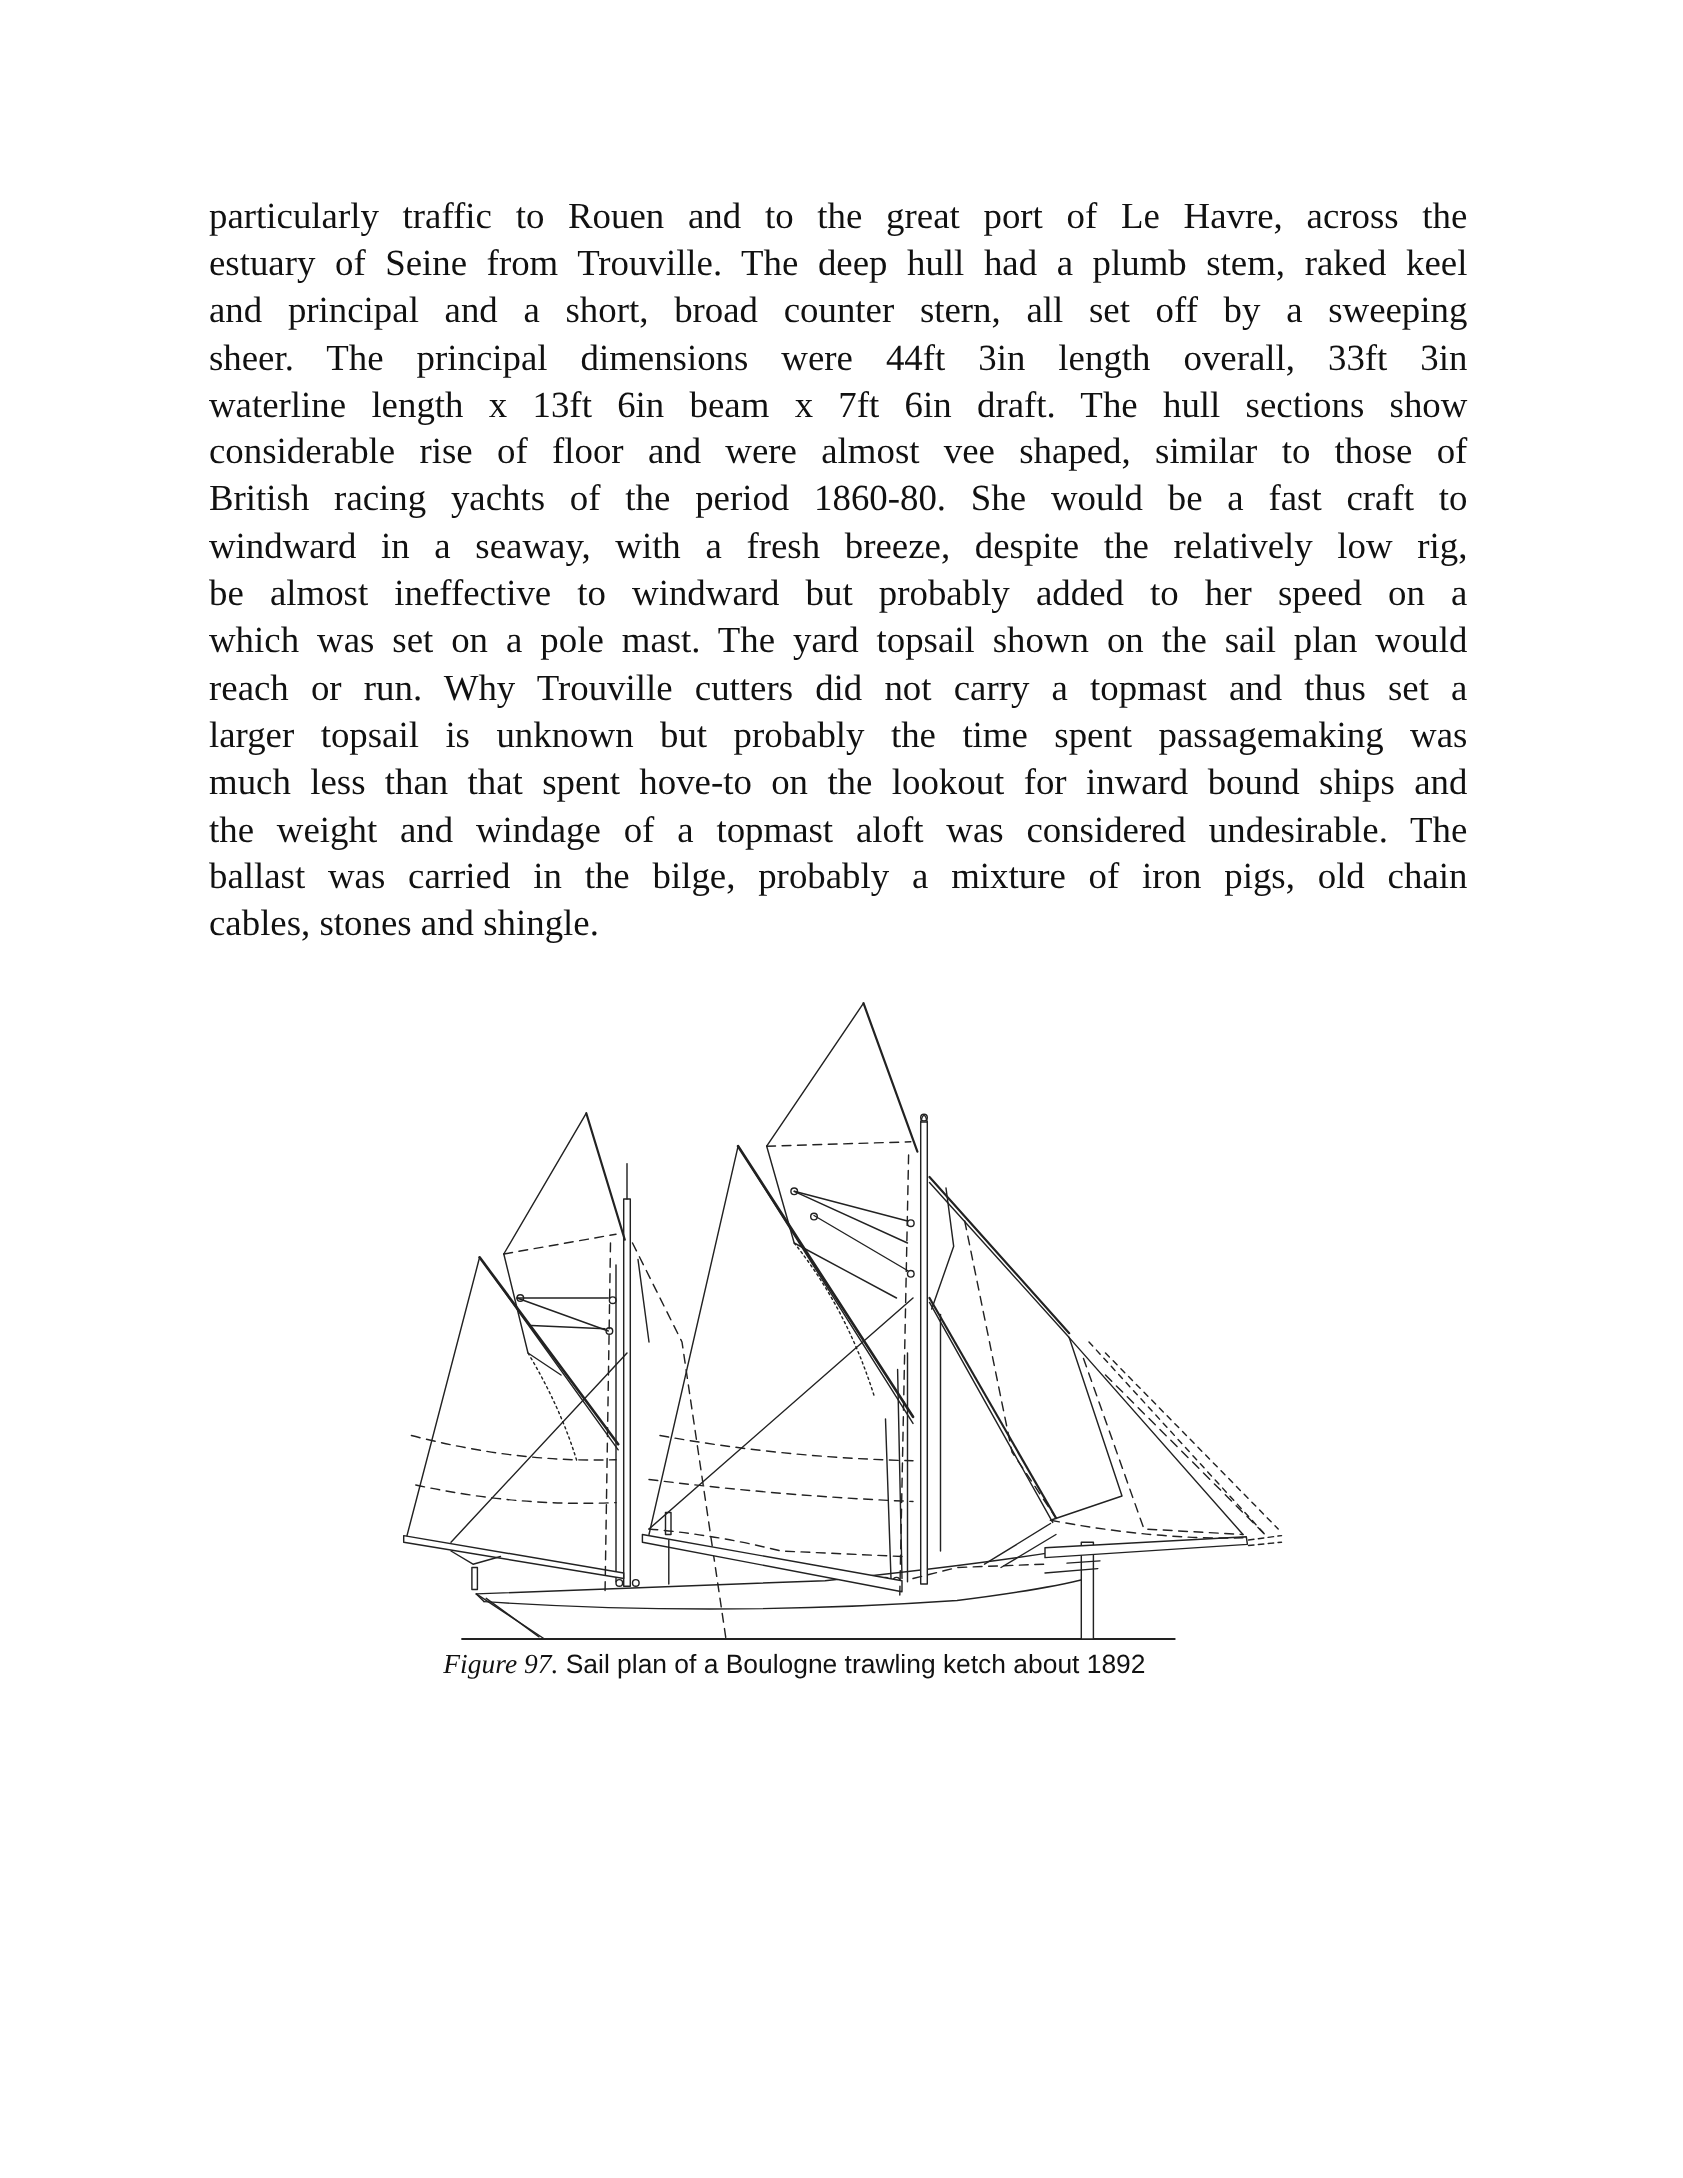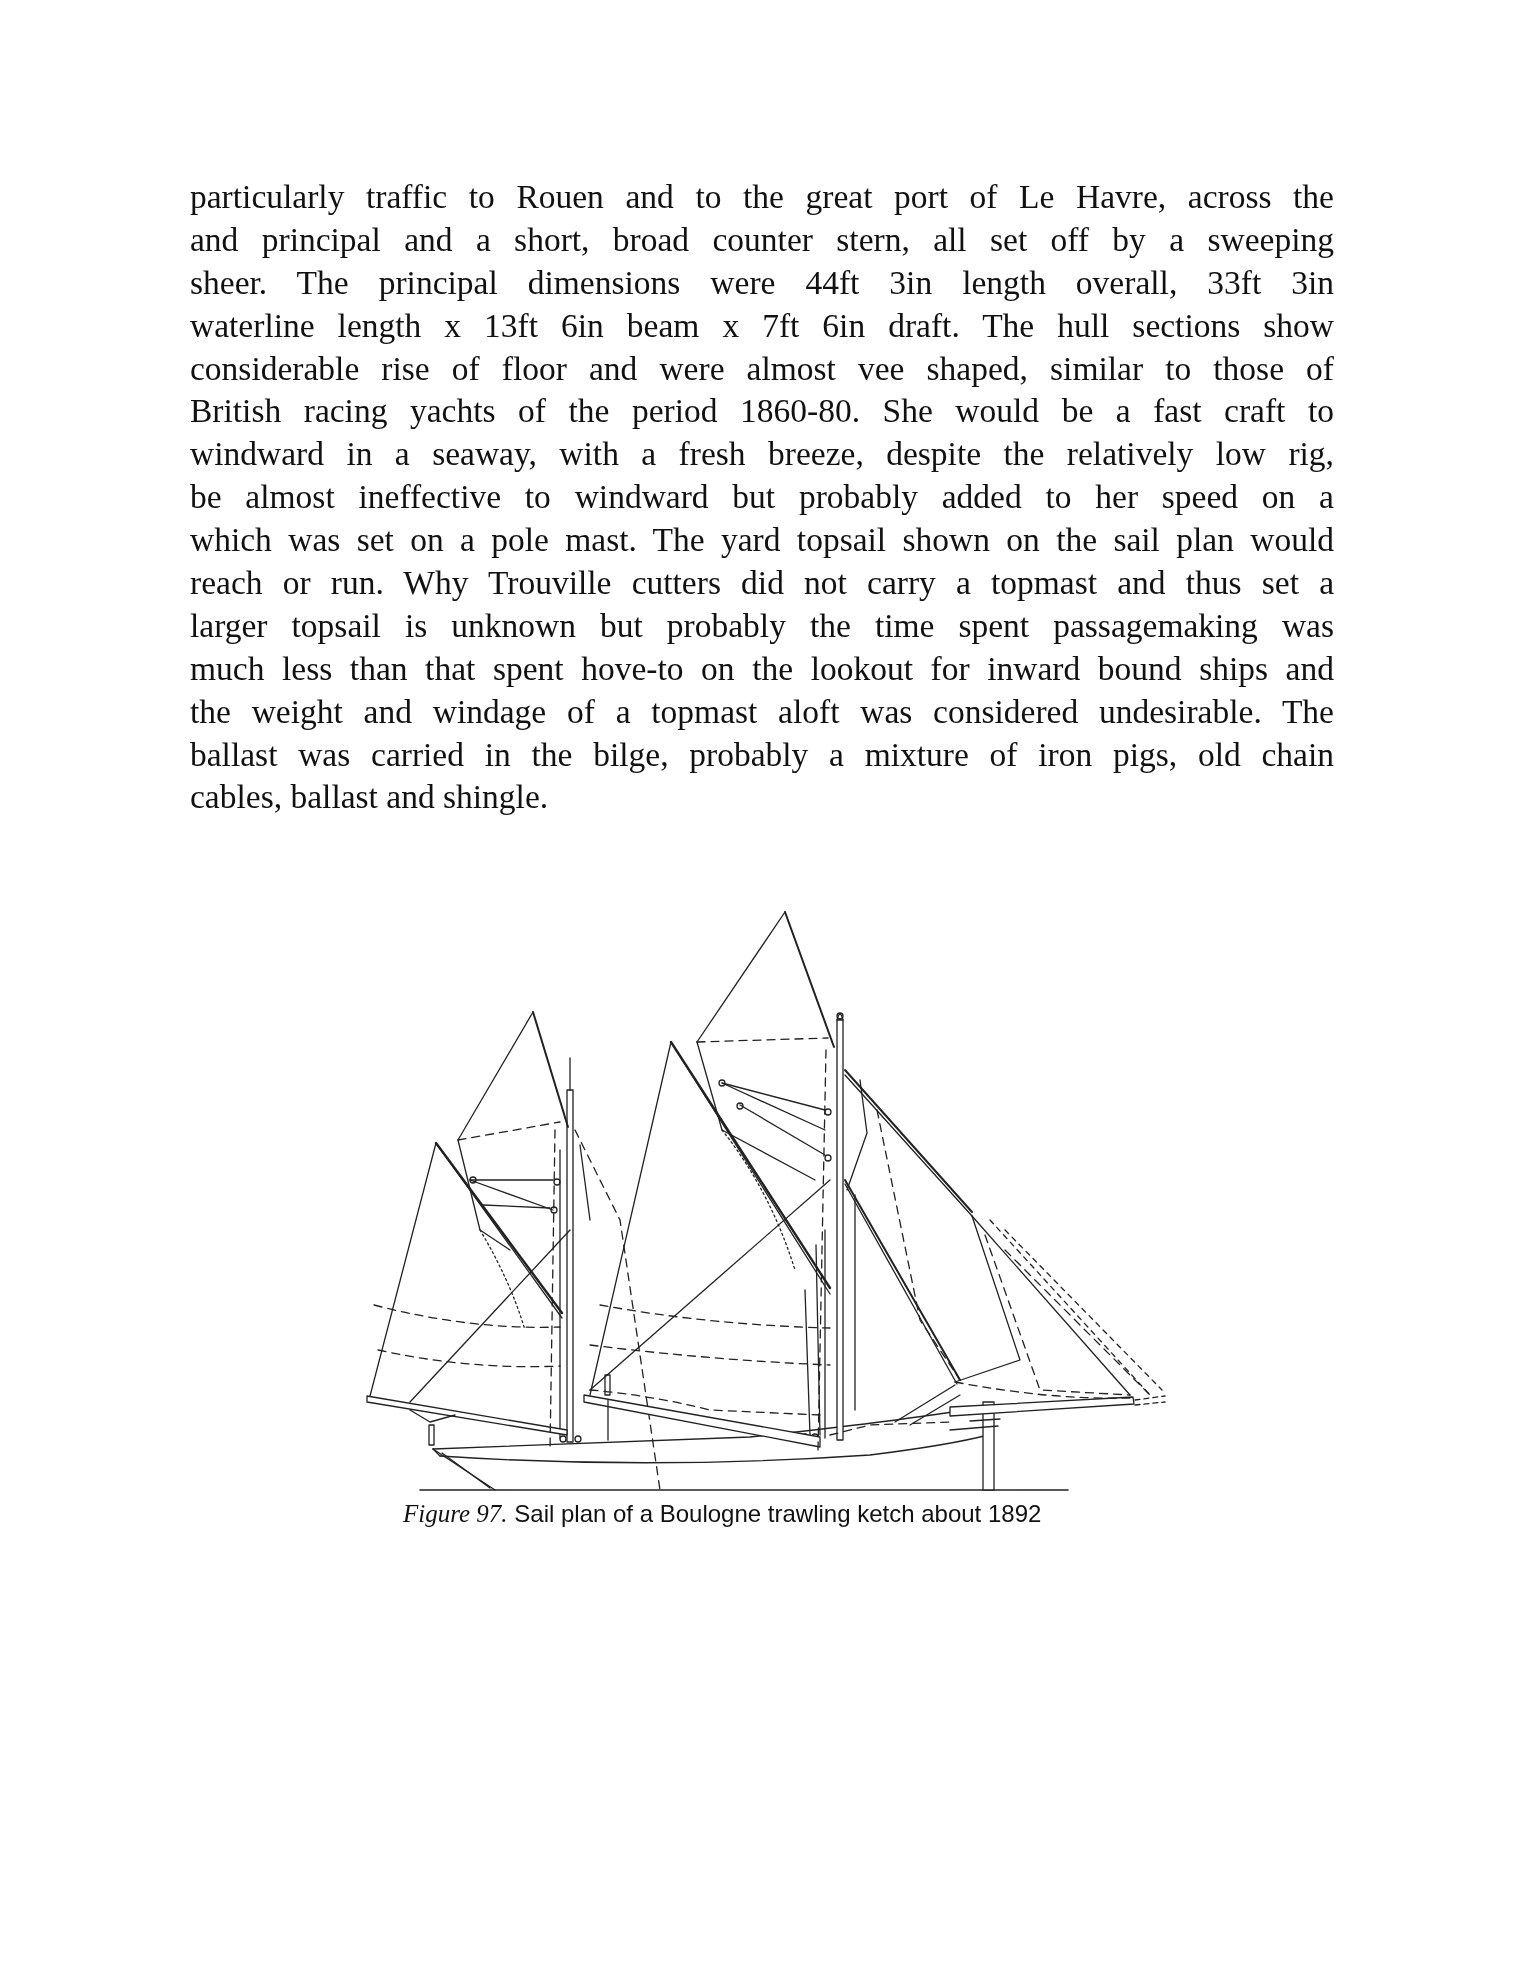--- a/index.html
+++ b/index.html
@@ -24,34 +24,35 @@
     .caption .fig-label { font-family: "Liberation Serif", serif; font-style: italic; font-size: 25px; text-align: center; }
     .caption .fig-text { font-family: Liberation Sans, sans-serif; text-align: right; }
   </style>
 </head>
 <body>
 
 <div class="page">
 
   <div class="body-text">
     <span class="line">particularly traffic to Rouen and to the great port of Le Havre, across the</span>
+    <span class="line">estuary of Seine from Trouville. The deep hull had a plumb stem, raked keel</span>
     <span class="line">and principal and a short, broad counter stern, all set off by a sweeping</span>
     <span class="line">sheer. The principal dimensions were 44ft 3in length overall, 33ft 3in</span>
     <span class="line">waterline length x 13ft 6in beam x 7ft 6in draft. The hull sections show</span>
     <span class="line">considerable rise of floor and were almost vee shaped, similar to those of</span>
     <span class="line">British racing yachts of the period 1860-80. She would be a fast craft to</span>
     <span class="line">windward in a seaway, with a fresh breeze, despite the relatively low rig,</span>
     <span class="line">be almost ineffective to windward but probably added to her speed on a</span>
     <span class="line">which was set on a pole mast. The yard topsail shown on the sail plan would</span>
     <span class="line">reach or run. Why Trouville cutters did not carry a topmast and thus set a</span>
     <span class="line">larger topsail is unknown but probably the time spent passagemaking was</span>
     <span class="line">much less than that spent hove-to on the lookout for inward bound ships and</span>
     <span class="line">the weight and windage of a topmast aloft was considered undesirable. The</span>
     <span class="line">ballast was carried in the bilge, probably a mixture of iron pigs, old chain</span>
-    <span class="line last">cables, ballast and shingle.</span>
+    <span class="line last">cables, stones and shingle.</span>
   </div>
 
   <div class="figure">
     <svg viewBox="0 0 830 620" xmlns="http://www.w3.org/2000/svg" fill="none" stroke="#222" stroke-width="1.3" stroke-linecap="round" stroke-linejoin="round">
 
       <line x1="70" y1="600" x2="718" y2="600" stroke-width="1.6"></line>
 
       <g>
         <path d="M83 559 L145 600"></path>
         <path d="M83 559 Q250 553 400 547 Q560 530 638 516"></path>

